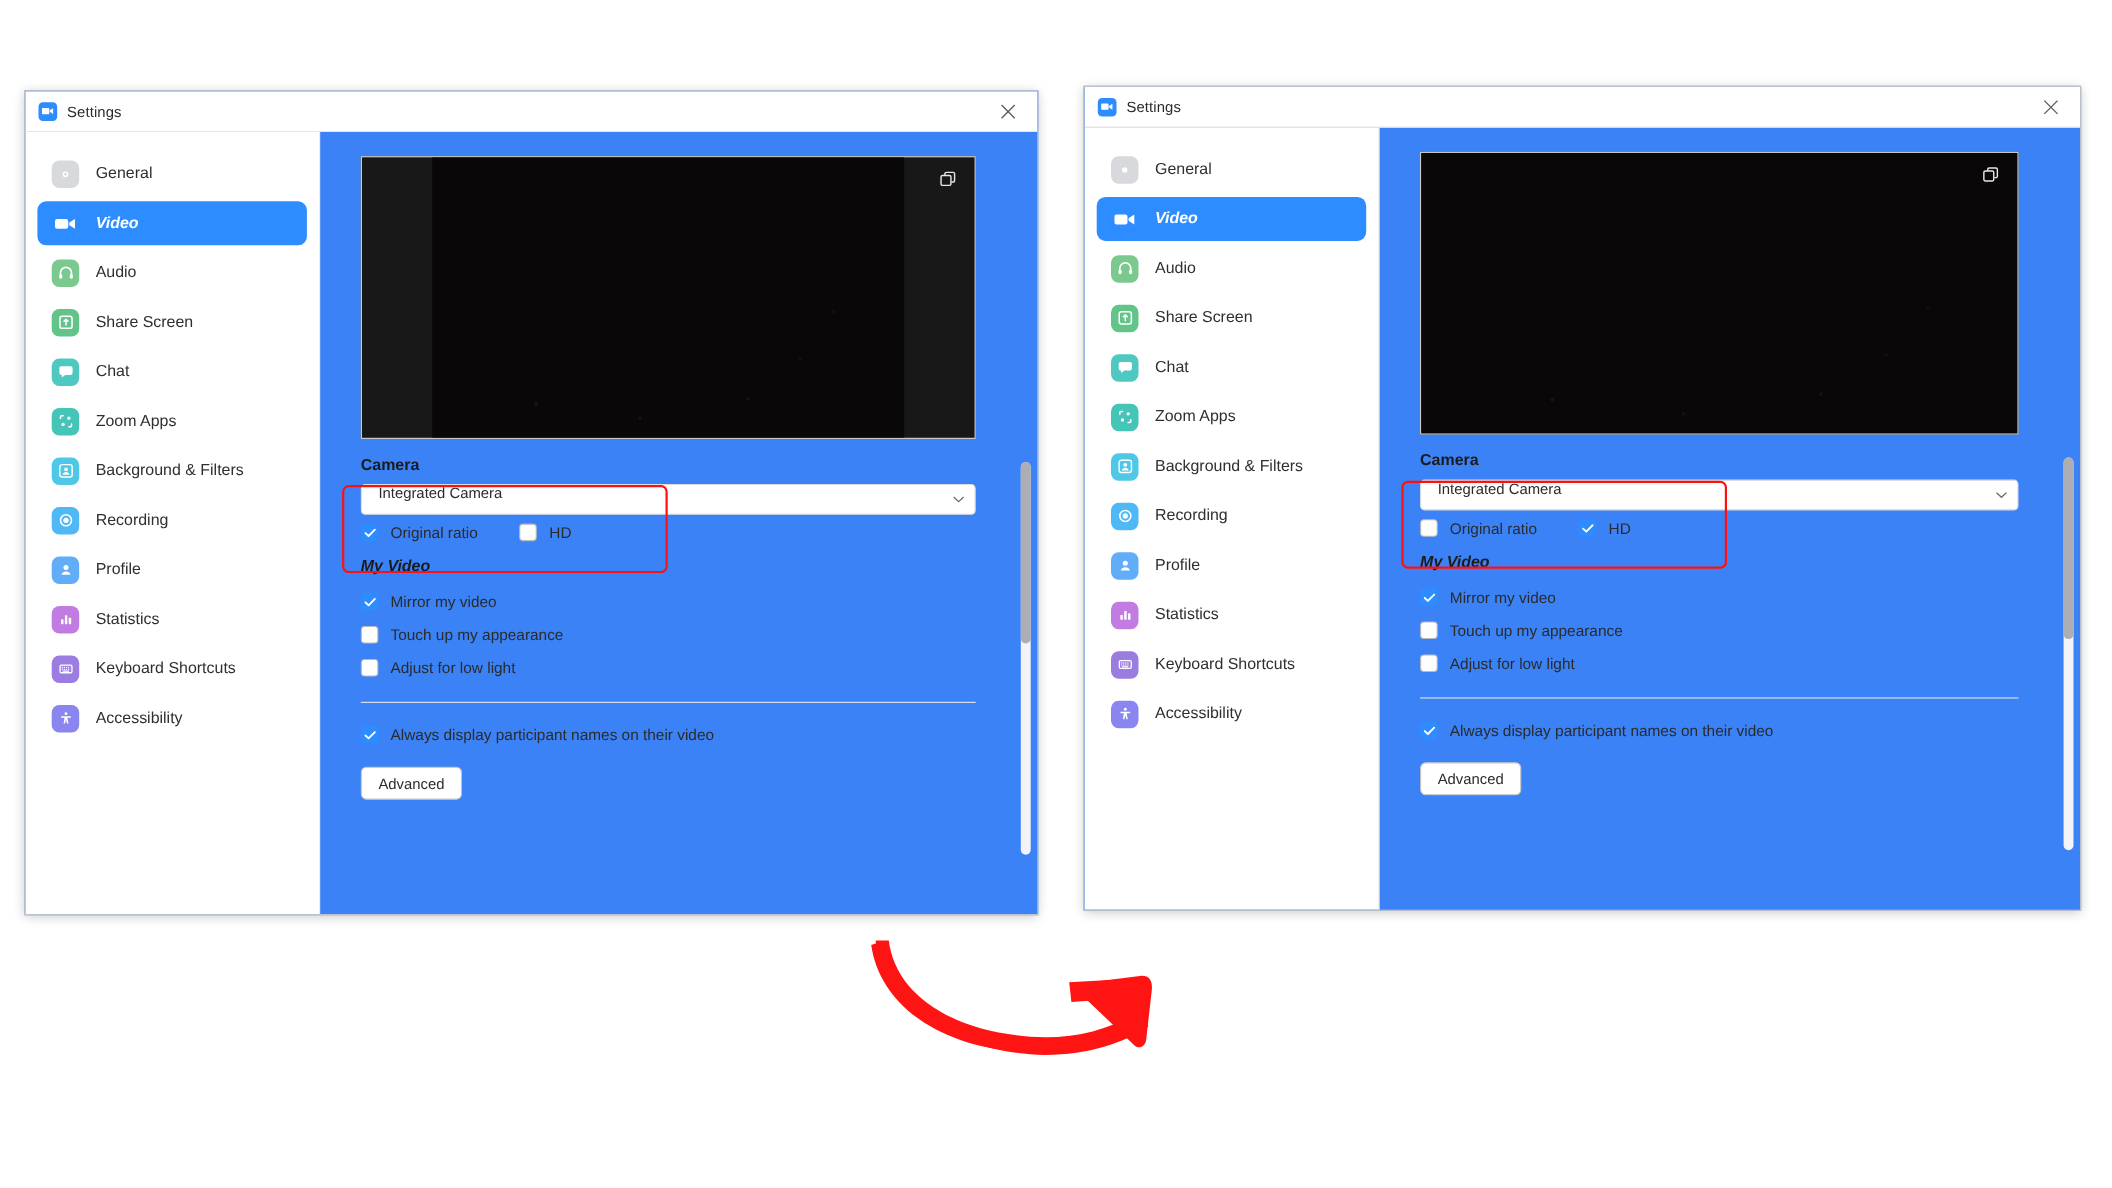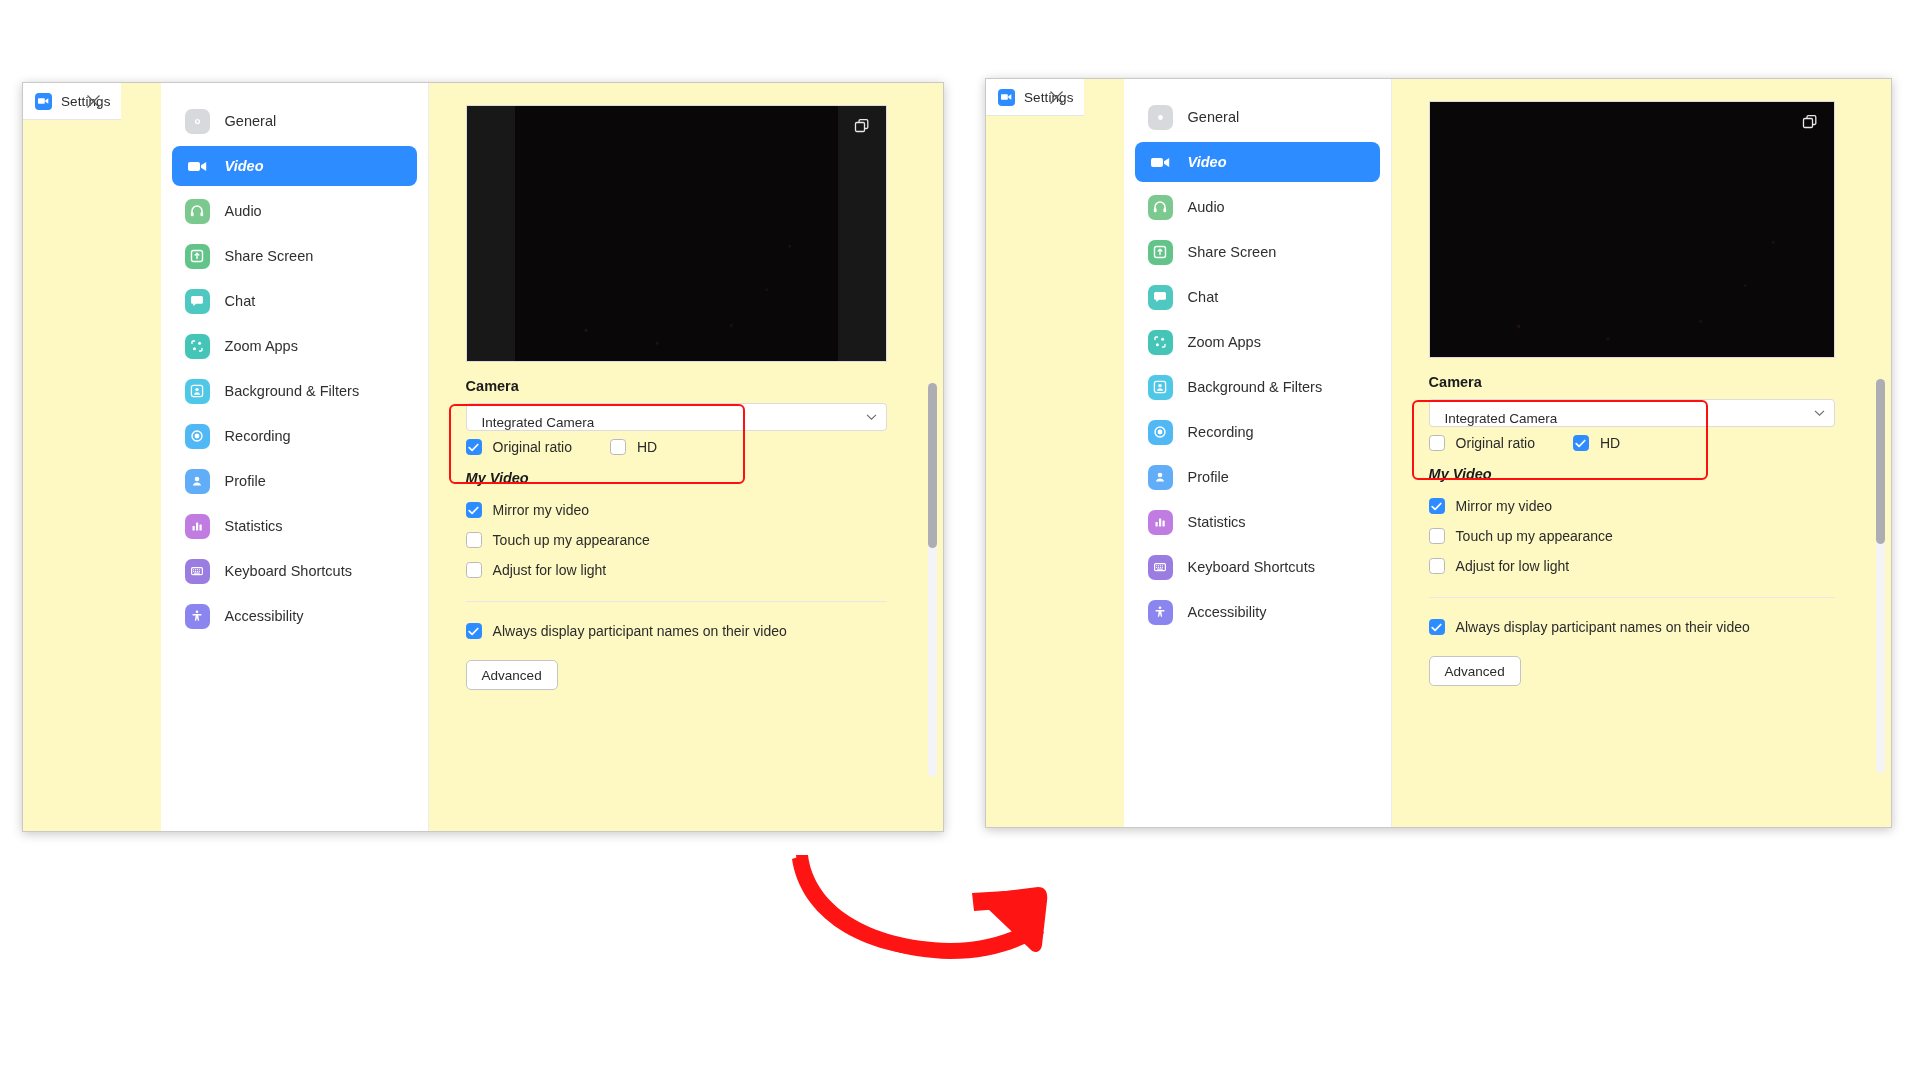--- a/index.html
+++ b/index.html
@@ -8,24 +8,24 @@
     width:1920px;height:1080px;
     background:#ffffff;
     font-family:"Liberation Sans", sans-serif;
     overflow:hidden;
     position:relative;
   }
 
   
   .window{
     position:absolute;
-    background:#fef9c3;
+    background:#3b82f6;
     border:1px solid #c9c9c9;
     box-shadow:0 2px 10px rgba(0,0,0,.22);
-    display:flex;flex-direction:row;
+    display:flex;flex-direction:column;
     overflow:hidden;
   }
   .win-left{ left:22px;  top:82px;  width:920px; height:748px; }
   .win-right{left:985px; top:78px;  width:905px; height:748px; }
 
   .titlebar{
     height:36px;flex:0 0 36px;
     background:#ffffff;
     border-bottom:1px solid #e6e6e6;
     display:flex;align-items:center;
@@ -39,21 +39,21 @@
   }
   .zoom-logo svg{display:block;}
   .title-text{font-size:13.5px;color:#2b2b2b;letter-spacing:.1px;}
   .win-close{
     position:absolute;right:14px;top:50%;transform:translateY(-50%);
     width:26px;height:26px;display:flex;align-items:center;justify-content:center;
     color:#5a5a5a;
   }
   .win-close svg{display:block;}
 
-  .win-body{flex:1;display:flex;min-height:0;margin-left:40px;}
+  .win-body{flex:1;display:flex;min-height:0;}
 
   
   .sidebar{
     width:268px;flex:0 0 268px;
     background:#ffffff;
     border-right:1px solid #ececec;
     padding:18px 11px 0 11px;
     box-sizing:border-box;
   }
   .nav-item{
@@ -116,21 +116,21 @@
     margin:16px 0 9px 0;
   }
   .sec-head.tight{margin-top:7px;font-style:italic;}
 
   
   .cam-select{
     position:relative;
     height:28px;
     border:1px solid #dcdcdc;border-radius:4px;
     background:#fff;
-    display:flex;align-items:flex-end;
+    display:flex;align-items:flex-start;
     padding:0 26px 0 15px;
     box-sizing:border-box;
     font-size:13.5px;color:#2b2b2b;
     max-width:none;
   }
   .cam-select .chev{
     position:absolute;right:9px;top:50%;transform:translateY(-50%);
     color:#6d6d6d;
   }
   .cam-select .chev svg{display:block;}

